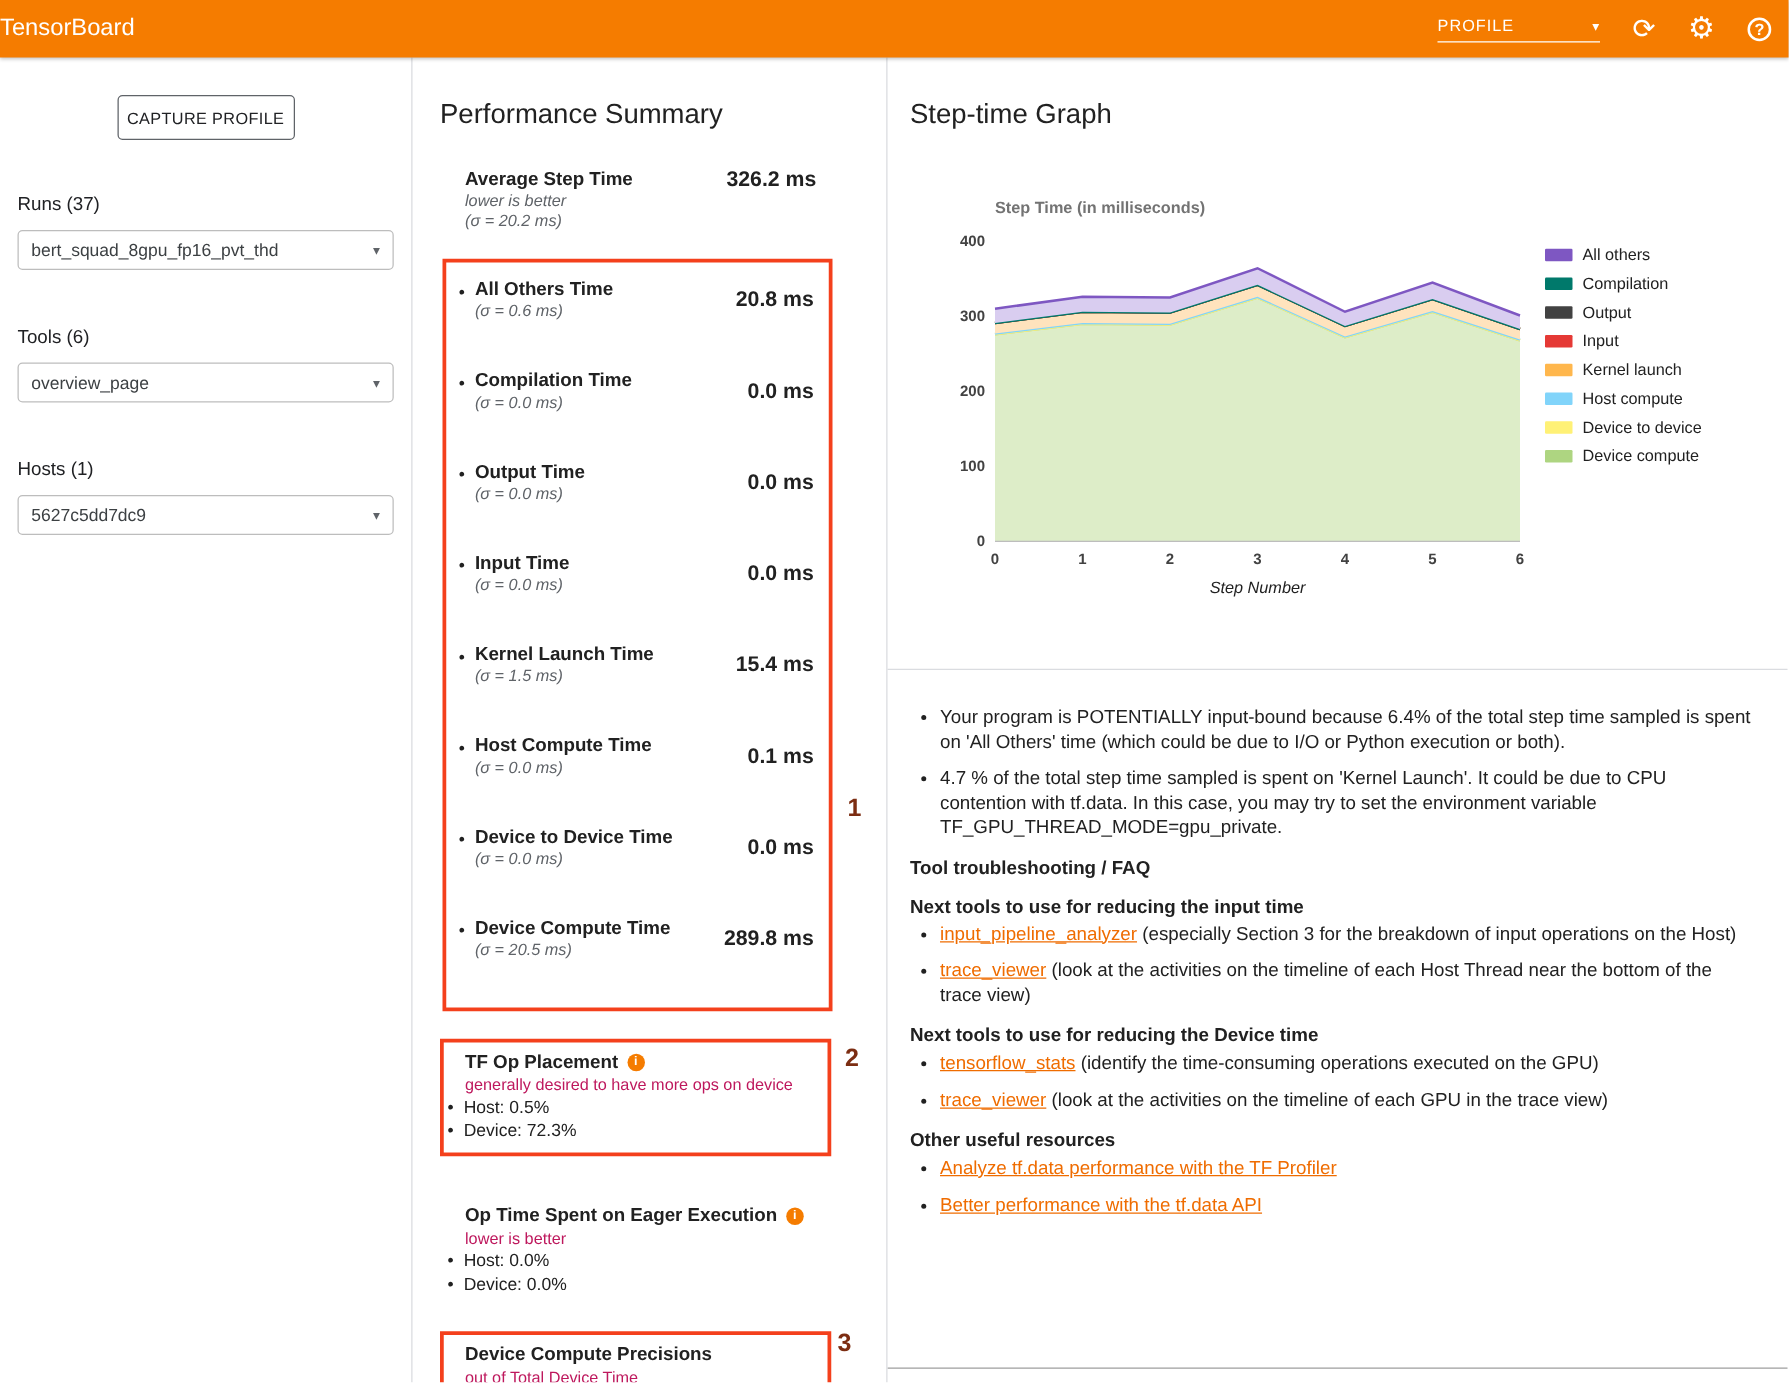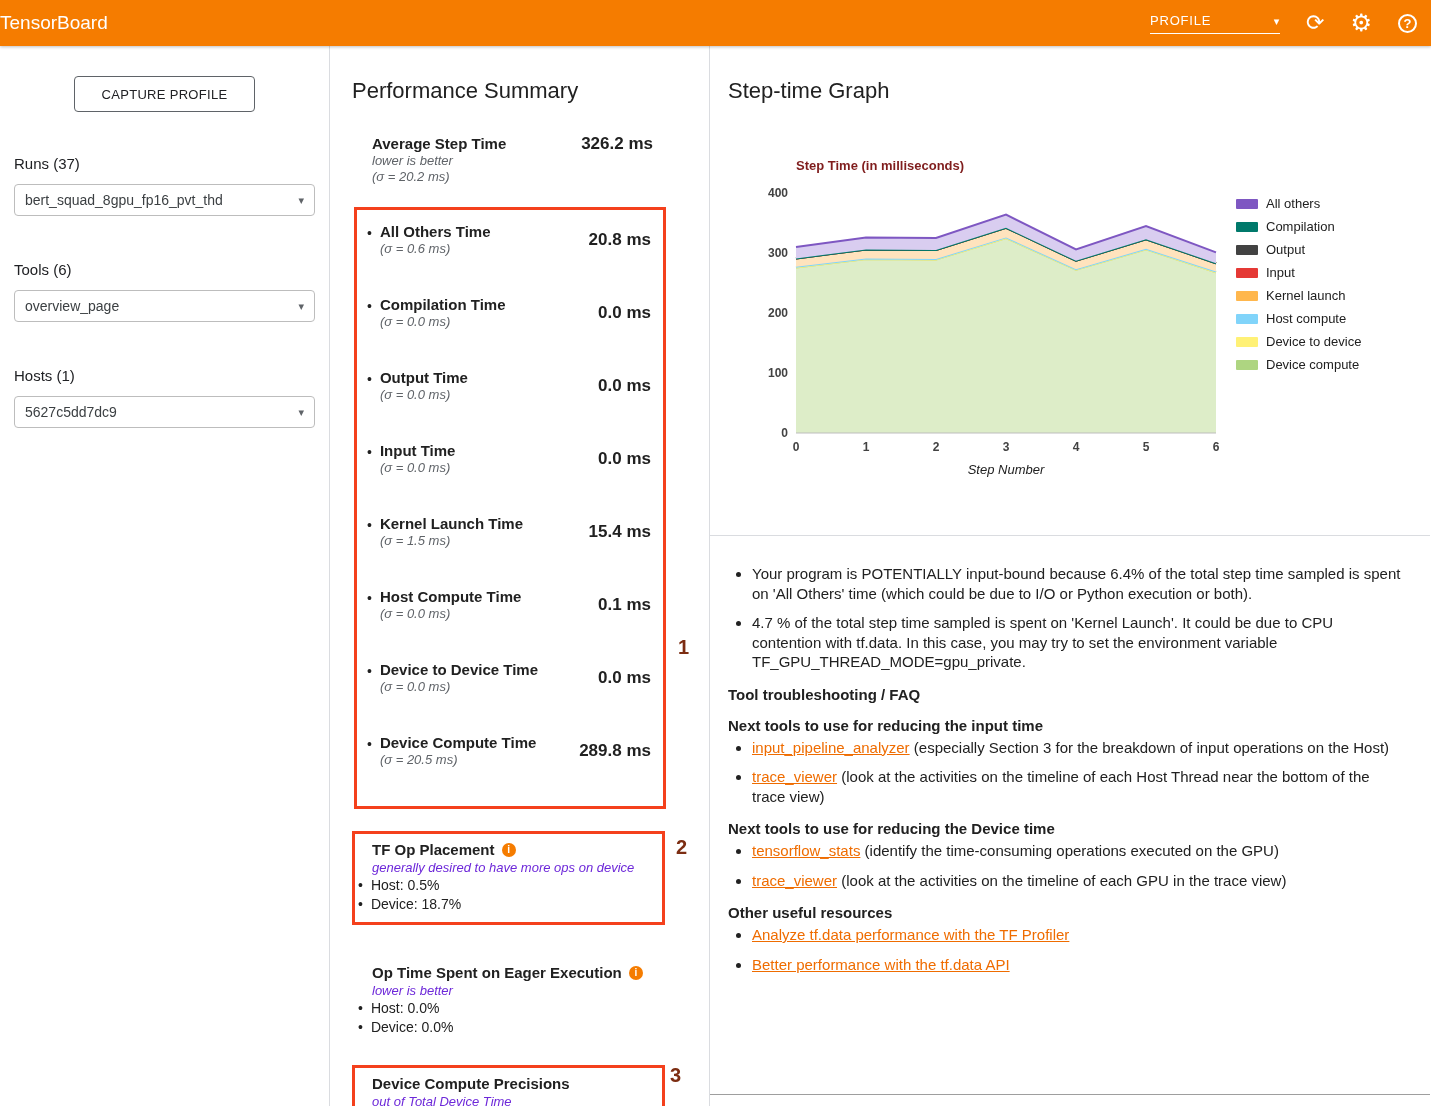--- a/index.html
+++ b/index.html
@@ -21,21 +21,21 @@
     font-size:13px; font-weight:bold; display:flex; align-items:center; justify-content:center; }
 
   
   .body-cols { display:flex; height:1060px; }
   .sidebar { width:330px; border-right:1px solid #dadce0; padding-top:30px; flex:none; }
   .summary-col { width:380px; border-right:1px solid #dadce0; padding:32px 0 0 22px;
     position:relative; overflow:hidden; flex:none; }
   .right-col { width:720px; flex:none; }
 
   
-  .capture-btn { display:block; margin:0 auto; width:181px; height:36px; background:#fff;
+  .capture-btn { display:block; margin:0 auto; width:142px; height:36px; background:#fff;
     border:1px solid #5f6368; border-radius:4px; font-family:"Liberation Sans",sans-serif;
     font-size:13px; font-weight:500; letter-spacing:.3px; color:#202124; cursor:pointer; }
   .field { margin:0 14px; }
   .field-1 { margin-top:43px; }
   .field-2, .field-3 { margin-top:45px; }
   .field-label { font-size:15px; color:#202124; margin-bottom:12px; }
   .select { height:32px; border:1px solid #bdbdbd; border-radius:4px; display:flex;
     align-items:center; justify-content:space-between; padding:0 10px; font-size:14px;
     color:#3c4043; cursor:pointer; background:#fff; }
   .select-caret { color:#5f6368; font-size:11px; }
@@ -59,28 +59,28 @@
 
   .mini { width:313px; }
   .box2 { margin-top:22px; padding:6px 8px 8px 0; }
   .eager-block { margin-top:38px; padding-left:3px; }
   .box3 { margin-top:28px; padding:6px 8px 8px 0; }
   .mini-title-row { display:flex; align-items:center; padding-left:17px; }
   .mini-title { font-size:15px; font-weight:bold; line-height:19px; }
   .info-icon { width:14px; height:14px; border-radius:50%; background:var(--info-icon,#f57c00);
     color:#fff; font-size:10px; font-weight:bold; font-style:normal; display:inline-flex;
     align-items:center; justify-content:center; margin-left:7px; cursor:pointer; }
-  .mini-sub { font-size:13px; font-style:italic; color:#6d28d9; padding-left:17px; line-height:17px; }
+  .mini-sub { font-size:13px; color:#be185d; padding-left:17px; line-height:17px; }
   .mini-item { font-size:14px; color:#212121; line-height:19px; padding-left:3px; }
   .mini-item::before { content:"•"; margin-right:8px; }
 
   
   .chart-section { height:490px; border-bottom:1px solid #dadce0; padding:32px 0 0 18px; }
   .chart-row { display:flex; margin:54px 0 0 32px; }
-  .chart-title { font-size:13px; font-weight:bold; color:#7f1d1d; margin:0 0 8px 36px; }
+  .chart-title { font-size:13px; font-weight:bold; color:#737373; margin:0 0 8px 36px; }
   .tick { font-size:12px; font-weight:bold; fill:#424242; font-family:"Liberation Sans",sans-serif; }
   .axis-label { font-size:13px; font-style:italic; fill:#212121; font-family:"Liberation Sans",sans-serif; }
   .legend { list-style:none; margin:38px 0 0 6px; }
   .legend li { display:flex; align-items:center; margin-bottom:8px; }
   .legend .sw { width:22px; height:10px; flex:none; margin-right:8px; border-radius:1px; }
   .lg-label { font-size:13px; color:#212121; }
 
   .rec-section { height:559px; border-bottom:1px solid #9e9e9e; padding:24px 28px 0 18px; overflow:hidden; }
   .rec-section h2.section-title { margin-bottom:16px; }
   .rec-list { list-style:disc; padding-left:24px; margin:4px 0 12px; }
@@ -213,21 +213,21 @@
         </div>
       </div>
 
     <div class="mini redbox box2">
       <div class="mini-title-row">
         <span class="mini-title">TF Op Placement</span>
         <span class="info-icon">i</span>
       </div>
       <div class="mini-sub">generally desired to have more ops on device</div>
       <div class="mini-item"><span>Host: 0.5%</span></div>
-      <div class="mini-item"><span>Device: 18.7%</span></div>
+      <div class="mini-item"><span>Device: 72.3%</span></div>
     </div>
 
     <div class="mini eager-block">
       <div class="mini-title-row">
         <span class="mini-title">Op Time Spent on Eager Execution</span>
         <span class="info-icon">i</span>
       </div>
       <div class="mini-sub">lower is better</div>
       <div class="mini-item"><span>Host: 0.0%</span></div>
       <div class="mini-item"><span>Device: 0.0%</span></div>

